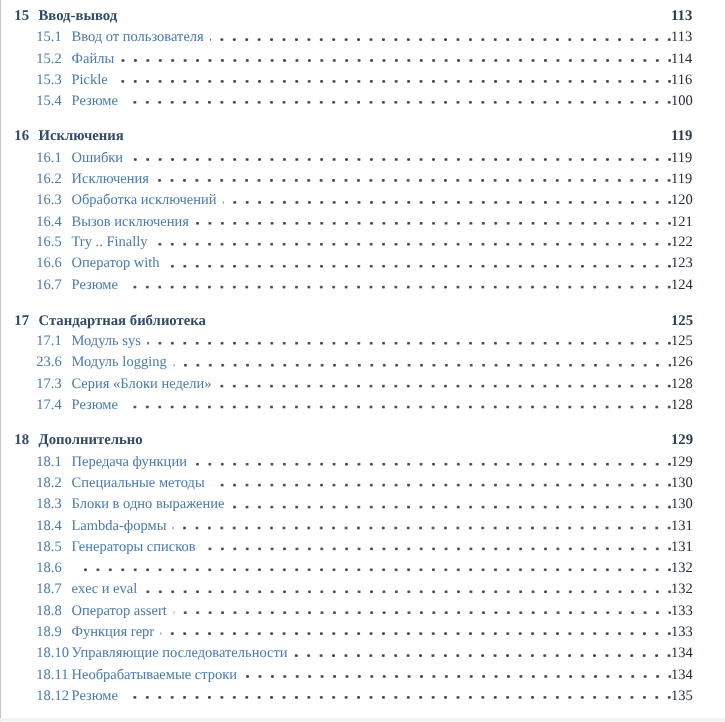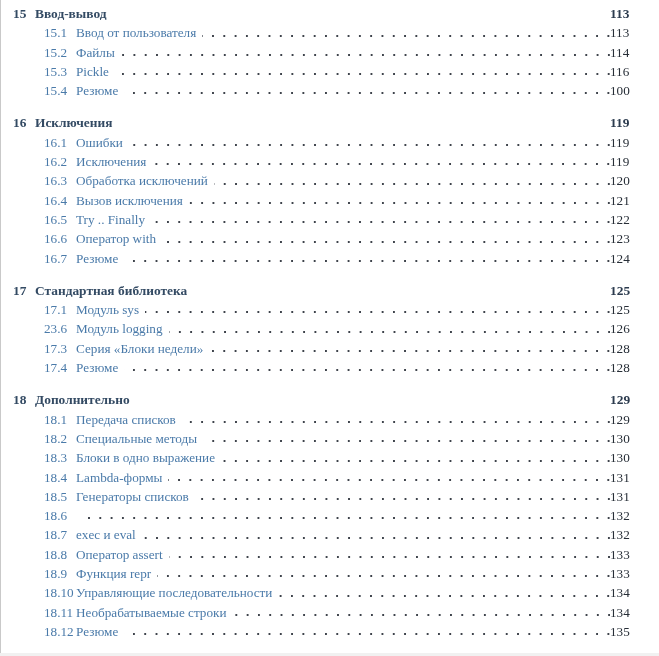--- a/index.html
+++ b/index.html
@@ -38,21 +38,21 @@
     font-weight: 700;
     color: #334a63;
     font-size: 13.4px;
   }
   .ch-num { flex: none; width: 22px; }
   .ch-title { flex: none; text-align: right; }
   .spacer { flex: 1; }
   .page-num { flex: none; min-width: 27px; text-align: left; }
   .chapter-row .page-num { color: #2c3b4e; }
   .section-row { color: #4a7aa9; }
-  .sec-num { flex: none; width: 32px; margin-left: 31px; }
+  .sec-num { flex: none; width: 32px; margin-left: 20px; }
   .sec-title { flex: none; padding-right: 2px; }
   .leader {
     flex: 1;
     margin-left: 4px;
     background-image: radial-gradient(circle, #3e434b 1.05px, rgba(0,0,0,0) 1.5px);
     background-size: 11.3px 4px;
     background-repeat: repeat-x;
     background-position: right 7px bottom 5px;
   }
   .section-row .page-num { color: #272e37; }
@@ -201,21 +201,21 @@
   <div class="chapter-block">
     <div class="row chapter-row">
       <span class="ch-num">18</span>
       <span class="ch-title">Дополнительно</span>
       <span class="spacer"></span>
       <span class="page-num">129</span>
     </div>
     <div class="sections">
   <div class="row section-row">
     <span class="sec-num">18.1</span>
-    <span class="sec-title">Передача списков</span>
+    <span class="sec-title">Передача функции</span>
     <span class="leader"></span>
     <span class="page-num">129</span>
   </div>
 
   <div class="row section-row">
     <span class="sec-num">18.2</span>
     <span class="sec-title">Специальные методы</span>
     <span class="leader"></span>
     <span class="page-num">130</span>
   </div>

